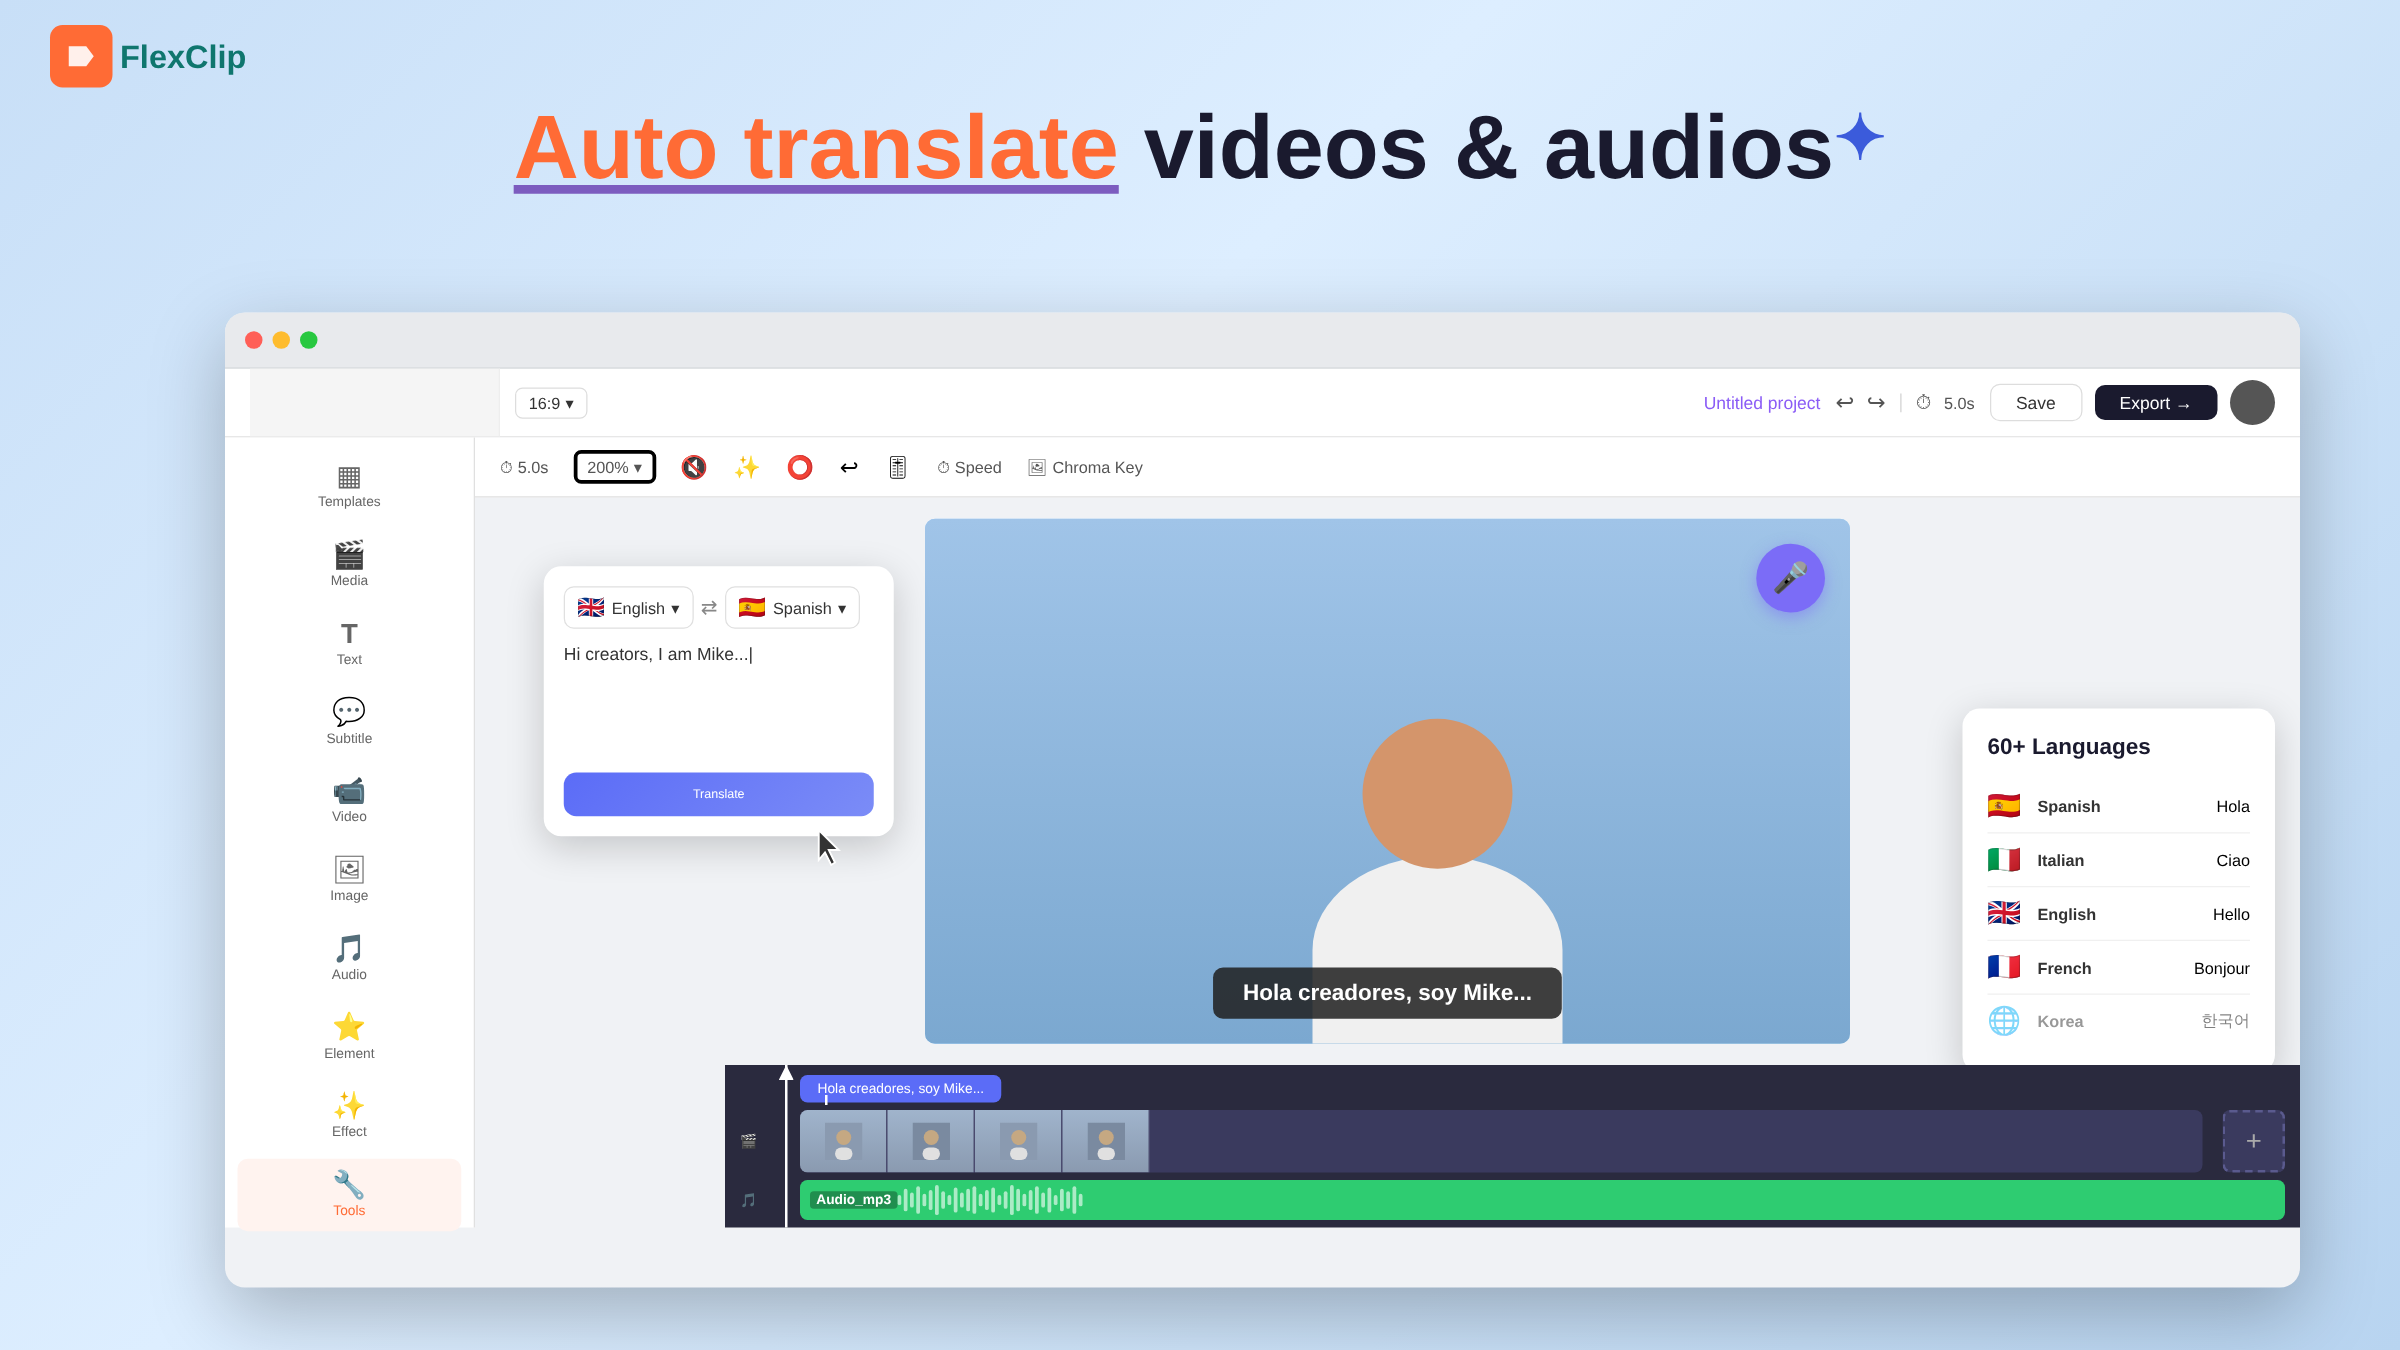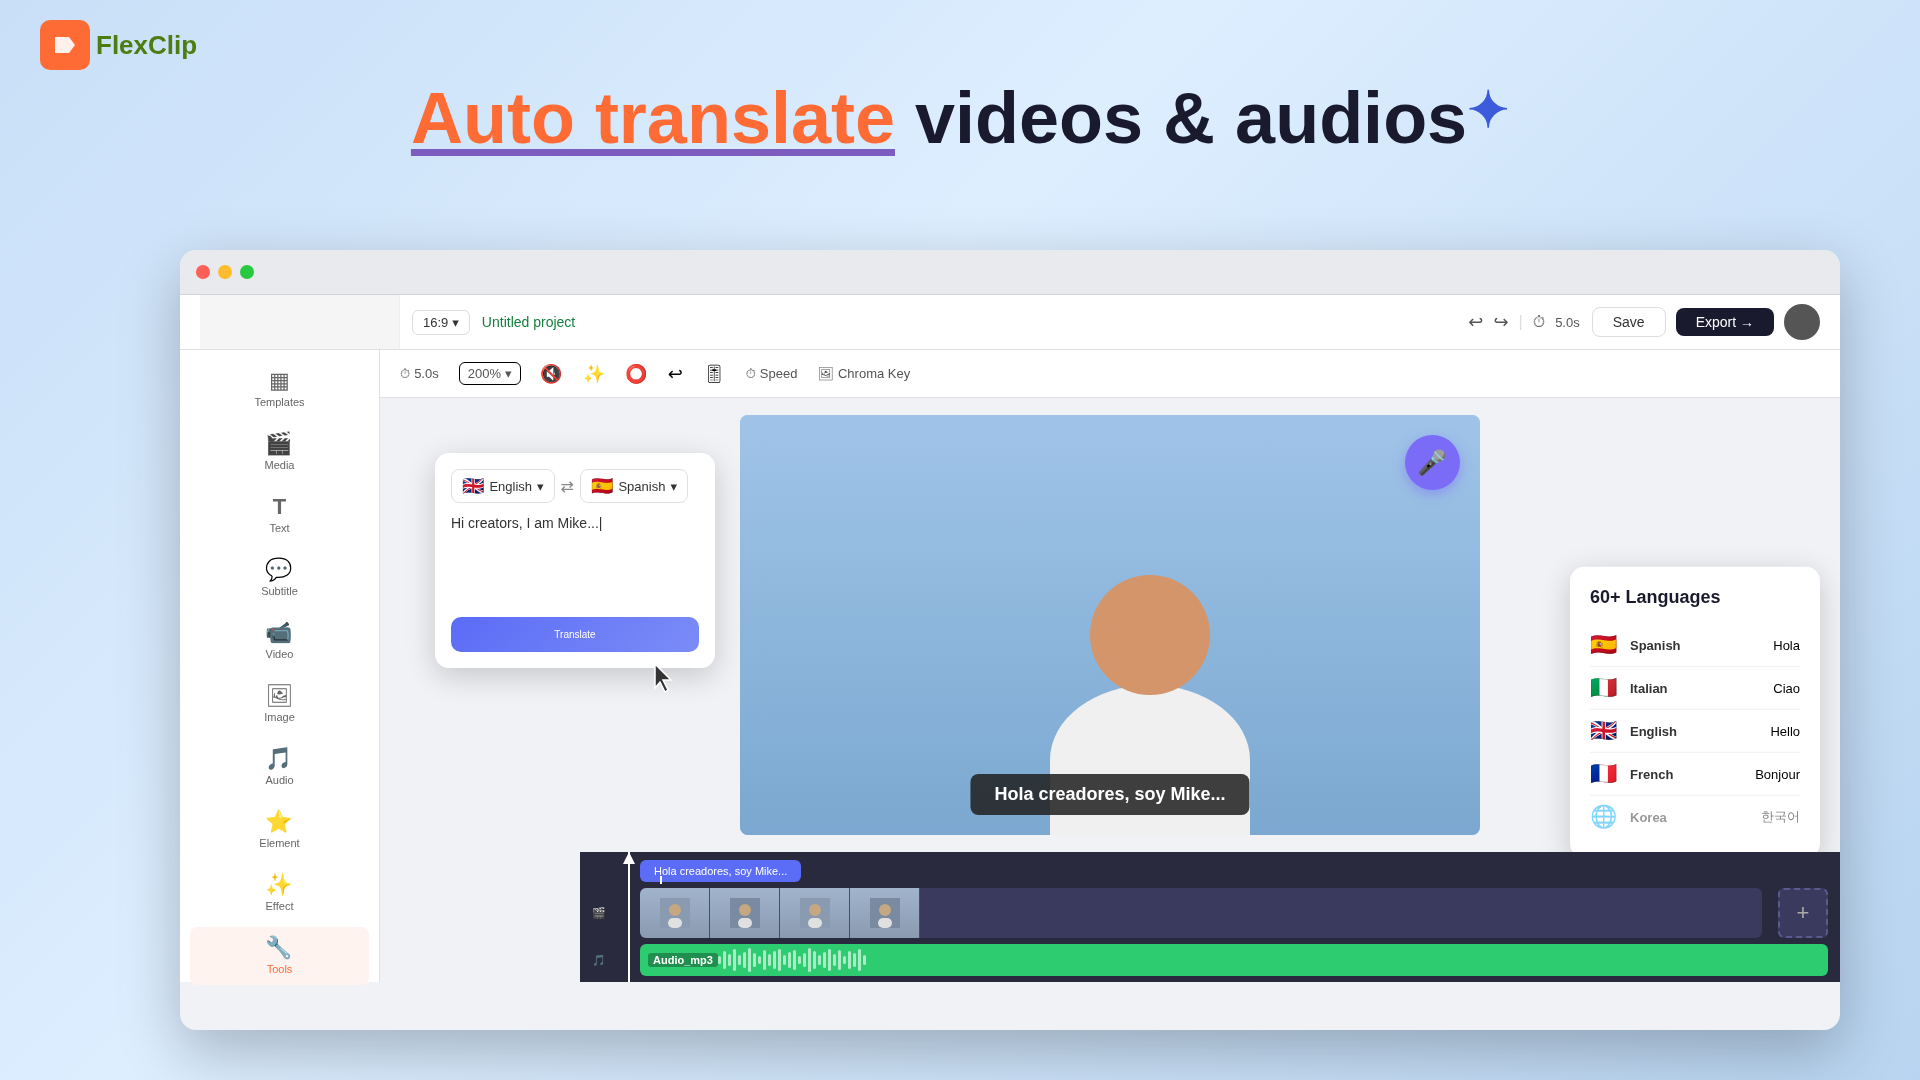--- a/index.html
+++ b/index.html
@@ -38,21 +38,21 @@
       display: flex;
       align-items: center;
       justify-content: center;
       color: white;
       font-size: 28px;
       font-weight: bold;
     }
     .logo-text {
       font-size: 26px;
       font-weight: 700;
-      color: #4d7c0f;
+      color: #0f766e;
       margin-left: 6px;
     }
     .hero-title {
       text-align: center;
       margin-top: 20px;
     }
     .hero-title h1 {
       font-size: 72px;
       font-weight: 800;
       color: #1a1a2e;
@@ -124,23 +124,23 @@
       border-radius: 6px;
       padding: 4px 10px;
       font-size: 13px;
       color: #333;
       display: flex;
       align-items: flex-end;
       gap: 4px;
     }
     .toolbar-title {
       font-size: 14px;
-      color: #15803d;
+      color: #8b5cf6;
       flex: 1;
-      text-align: left;
+      text-align: right;
     }
     .toolbar-right {
       display: flex;
       align-items: center;
       gap: 10px;
       margin-left: auto;
     }
     .btn-save {
       background: white;
       border: 1px solid #ddd;
@@ -623,21 +623,21 @@
       </div>
     </div>
 
     <div class="canvas-area">
 
       <div class="sub-toolbar" style="margin-left:0; background:white; border-bottom:1px solid #e0e0e0; height:48px; display:flex; align-items:center; padding:0 20px; gap:20px;">
         <span style="font-size:13px; color:#555; display:flex; align-items:center; gap:4px;">
           <span>⏱</span>
           <span>5.0s</span>
         </span>
-        <div style="display:flex; align-items:center; gap:4px; font-size:13px; color:#555; border:1px solid #000000; border-radius:6px; padding:3px 8px; cursor:pointer;">
+        <div style="display:flex; align-items:center; gap:4px; font-size:13px; color:#555; border:3px solid #000000; border-radius:6px; padding:3px 8px; cursor:pointer;">
           <span>200%</span>
           <span>▾</span>
         </div>
         <span style="font-size:18px; cursor:pointer;">🔇</span>
         <span style="font-size:18px; cursor:pointer;">✨</span>
         <span style="font-size:18px; cursor:pointer;">⭕</span>
         <span style="font-size:18px; cursor:pointer;">↩</span>
         <span style="font-size:18px; cursor:pointer;">🎚</span>
         <span style="font-size:13px; color:#555; display:flex; align-items:center; gap:4px; cursor:pointer;">
           <span>⏱</span>

